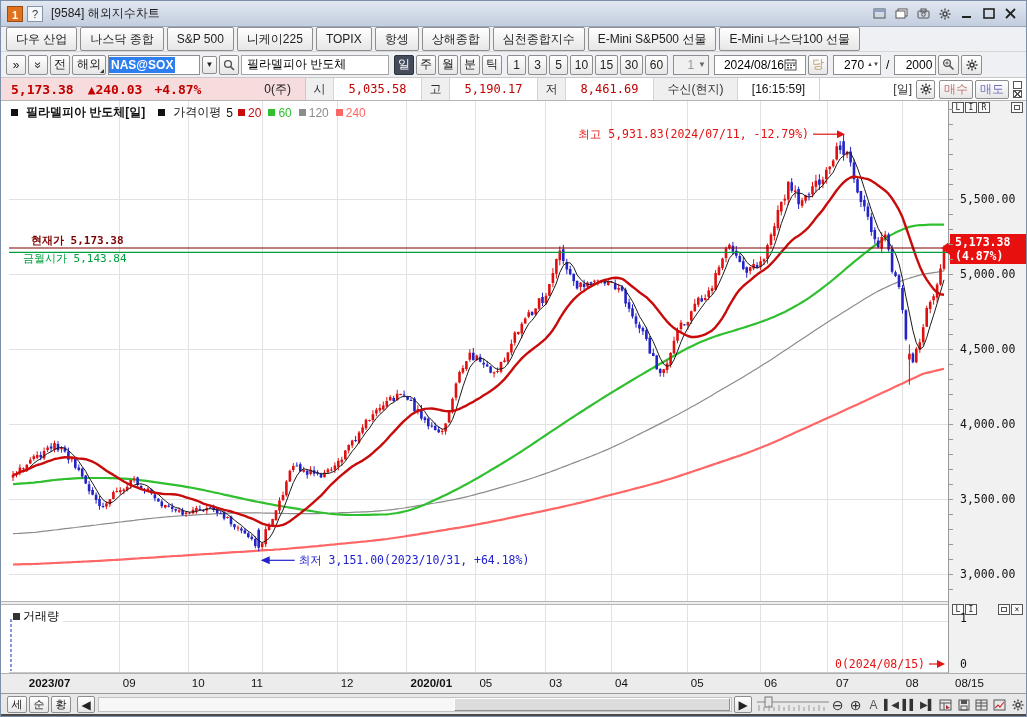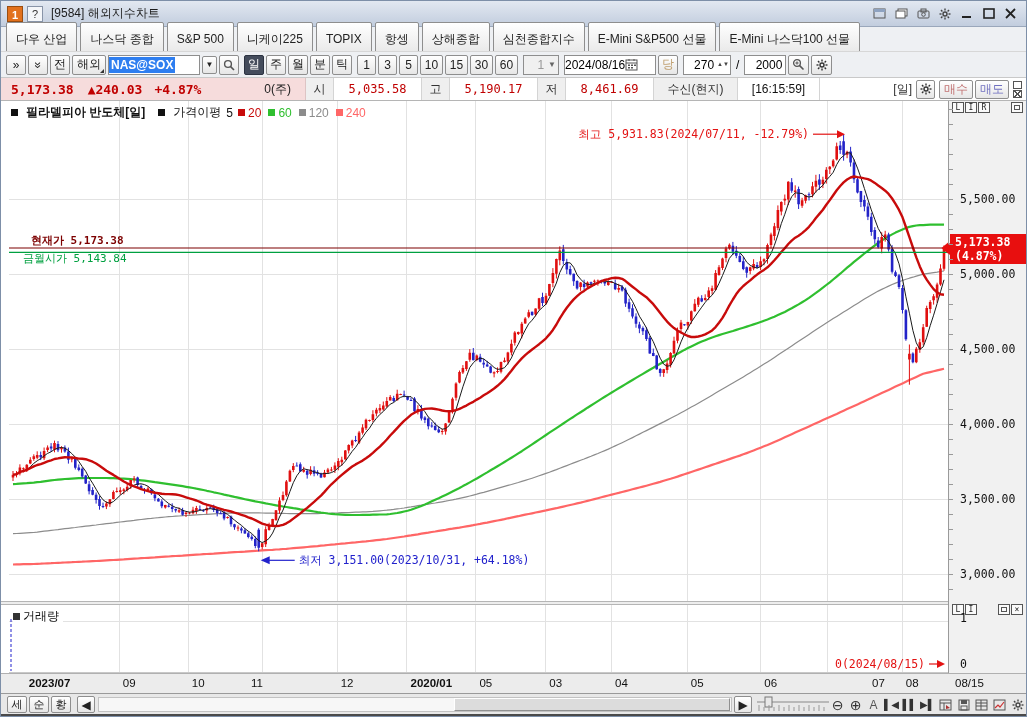--- a/index.html
+++ b/index.html
@@ -6,21 +6,21 @@
 body{width:1027px;height:717px;font-family:"Liberation Sans","DejaVu Sans",sans-serif;font-size:12px;background:#fff;overflow:hidden}
 .win{position:relative;width:1027px;height:717px;border:1px solid #7d8fa8;background:#f0f0f0;overflow:hidden}
 .titlebar{position:absolute;left:0;top:0;width:100%;height:26px;background:linear-gradient(#e2e8f1,#c2cdde);border-bottom:1px solid #9aa7bb;display:flex;align-items:center;padding:0 6px;gap:4px}
 .badge{width:16px;height:16px;background:#e2711d;color:#fff;font-weight:bold;text-align:center;line-height:16px;font-size:11px;border:1px solid #9a4d10}
 .helpbox{width:16px;height:16px;background:#f4f6f9;border:1px solid #8894a8;text-align:center;line-height:14px;font-size:11px;color:#333}
 .title{margin-left:4px;color:#1c1c1c}
 .tb-icons{margin-left:auto;display:flex;gap:4px;align-items:center}
 .tb-ic{width:18px;height:16px;display:flex;align-items:center;justify-content:center;color:#444;cursor:pointer}
 .tabs{position:absolute;left:0;top:26px;width:100%;height:24px;background:#eef0f3;display:flex;align-items:center;padding:0 5px;gap:3px}
 .b3{background:linear-gradient(#ffffff,#e6e6e6);border:1px solid #8e8e8e;border-radius:2px;display:inline-flex;align-items:center;justify-content:center;color:#222;cursor:pointer;font-size:12px}
-.tabbtn{height:35px;padding:0 9px;white-space:nowrap}
+.tabbtn{height:24px;padding:0 9px;white-space:nowrap}
 .toolbar{position:absolute;left:0;top:50px;width:100%;height:26px;background:#eef0f3;border-top:1px solid #d7d7d7;display:flex;align-items:center;padding:0 5px;gap:2px}
 .sq{width:20px;height:20px}
 .sq.active{background:#444c5c;color:#fff;border-color:#2c3342}
 .tb-input{height:20px;border:1px solid #8e8e8e;background:#fff;display:flex;align-items:center}
 .symtext{background:#2e7ef0;color:#fff;padding:1px 2px;font-weight:bold;font-size:12px}
 .ddbtn{width:15px;height:18px;font-size:8px}
 .namefield{width:148px;height:20px;border:1px solid #a5a5a5;background:#fff;display:flex;align-items:center;padding-left:5px}
 .pricebar{position:absolute;left:0;top:76px;width:100%;height:24px;background:#fff;border-top:1px solid #c9c9c9;border-bottom:1px solid #b5b5b5;display:flex;align-items:center}
 .pinkzone{height:100%;width:305px;background:#f6dcdc;display:flex;align-items:center;border-right:1px solid #ddc4c4}
 .pv{color:#c00000;font-weight:bold;font-family:"DejaVu Sans Mono",monospace}
@@ -140,41 +140,42 @@
     <span class="tb-input" style="width:92px">
         <span class="symtext">NAS@SOX</span>
       </span>
     <button class="b3 ddbtn">▼</button>
     <button class="b3" style="width:20px;height:20px">
         <svg width="12" height="12">
           <circle cx="5" cy="5" r="3.4" fill="none" stroke="#555" stroke-width="1.4"></circle>
           <line x1="7.6" y1="7.6" x2="11" y2="11" stroke="#555" stroke-width="1.6"></line>
         </svg>
       </button>
+    <span class="namefield">필라델피아 반도체</span>
     <span id="periods" style="display:flex;gap:2px;margin-left:3px">
         <button class="b3 sq active">일</button>
         <button class="b3 sq">주</button>
         <button class="b3 sq">월</button>
         <button class="b3 sq">분</button>
         <button class="b3 sq">틱</button>
       </span>
     <span id="minutes" style="display:flex;gap:2px;margin-left:3px">
         <button class="b3" style="height: 20px; width: 19px;">1</button>
         <button class="b3" style="height: 20px; width: 19px;">3</button>
         <button class="b3" style="height: 20px; width: 19px;">5</button>
         <button class="b3" style="height: 20px; width: 23px;">10</button>
         <button class="b3" style="height: 20px; width: 23px;">15</button>
         <button class="b3" style="height: 20px; width: 23px;">30</button>
         <button class="b3" style="height: 20px; width: 23px;">60</button>
       </span>
     <span class="tb-input" style="width:36px;margin-left:3px;background:#f0f0f0;color:#999;justify-content:flex-end;padding-right:2px">
         <span>1</span>
         <span style="font-size:8px;margin-left:4px;color:#666">▼</span>
       </span>
-    <span class="tb-input" style="width:92px;margin-left:3px;justify-content:flex-start;padding:0 0">
+    <span class="tb-input" style="width:92px;margin-left:3px;justify-content:flex-end;padding:0 8px">
         <span>2024/08/16</span>
         <svg width="13" height="13">
           <rect x="1" y="2" width="11" height="10" fill="none" stroke="#555"></rect>
           <line x1="1" y1="5" x2="12" y2="5" stroke="#555"></line>
           <line x1="4" y1="1" x2="4" y2="3" stroke="#555"></line>
           <line x1="9" y1="1" x2="9" y2="3" stroke="#555"></line>
           <g fill="#555">
             <rect x="3" y="6.5" width="2" height="1.5"></rect>
             <rect x="6" y="6.5" width="2" height="1.5"></rect>
             <rect x="9" y="6.5" width="2" height="1.5"></rect>
@@ -424,21 +425,21 @@
       <span class="xlab" style="left: 121.858px;">09</span>
       <span class="xlab" style="left: 190.752px;">10</span>
       <span class="xlab" style="left: 250px;">11</span>
       <span class="xlab" style="left: 339.712px;">12</span>
       <span class="xlab" style="left: 409.537px; font-weight: bold;">2020/01</span>
       <span class="xlab" style="left: 478.431px;">05</span>
       <span class="xlab" style="left: 548.256px;">03</span>
       <span class="xlab" style="left: 614px;">04</span>
       <span class="xlab" style="left: 689.768px;">05</span>
       <span class="xlab" style="left: 763.317px;">06</span>
-      <span class="xlab" style="left: 871px;">07</span>
+      <span class="xlab" style="left: 835px;">07</span>
       <span class="xlab" style="left: 904.829px;">08</span>
     </div>
 
   <div class="bottombar">
     <span class="bb" style="left:6px;display:flex;gap:2px" id="bbtns">
         <button class="b3" style="width: 20px; height: 17px; font-size: 11px;">세</button>
         <button class="b3" style="width: 20px; height: 17px; font-size: 11px;">순</button>
         <button class="b3" style="width: 20px; height: 17px; font-size: 11px;">황</button>
       </span>
     <button class="b3 bb" style="left:76px;width:18px">◀</button>

